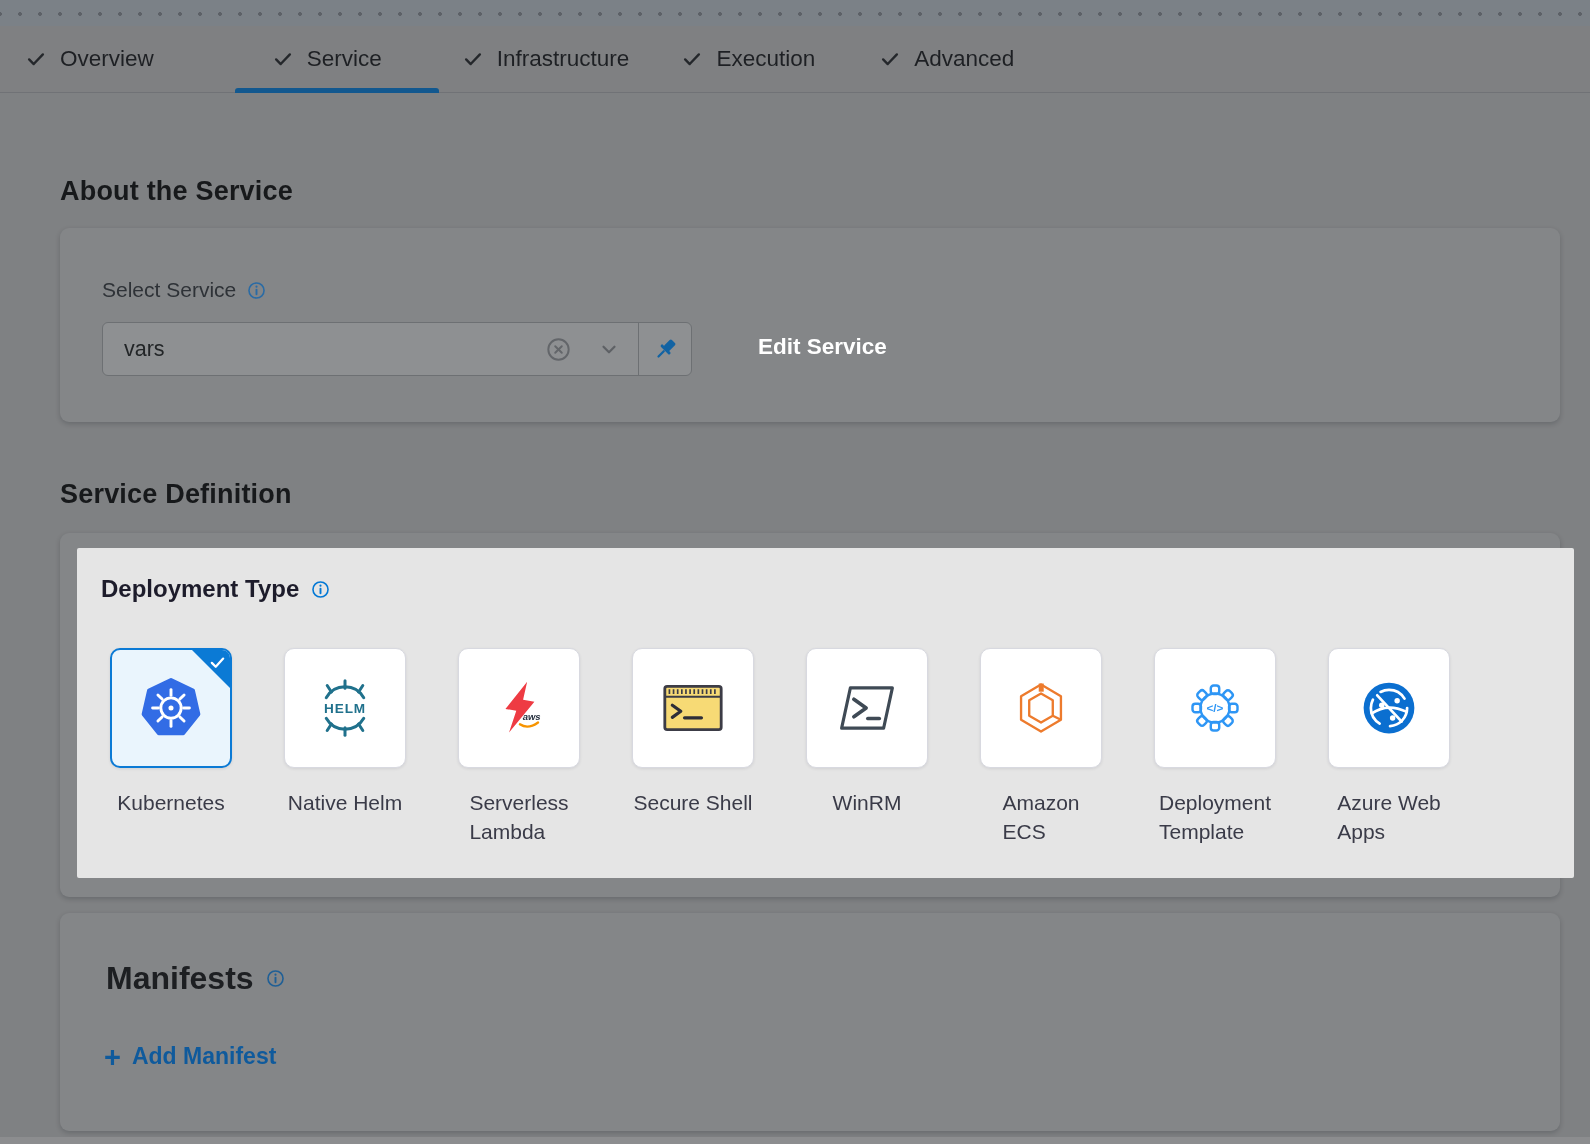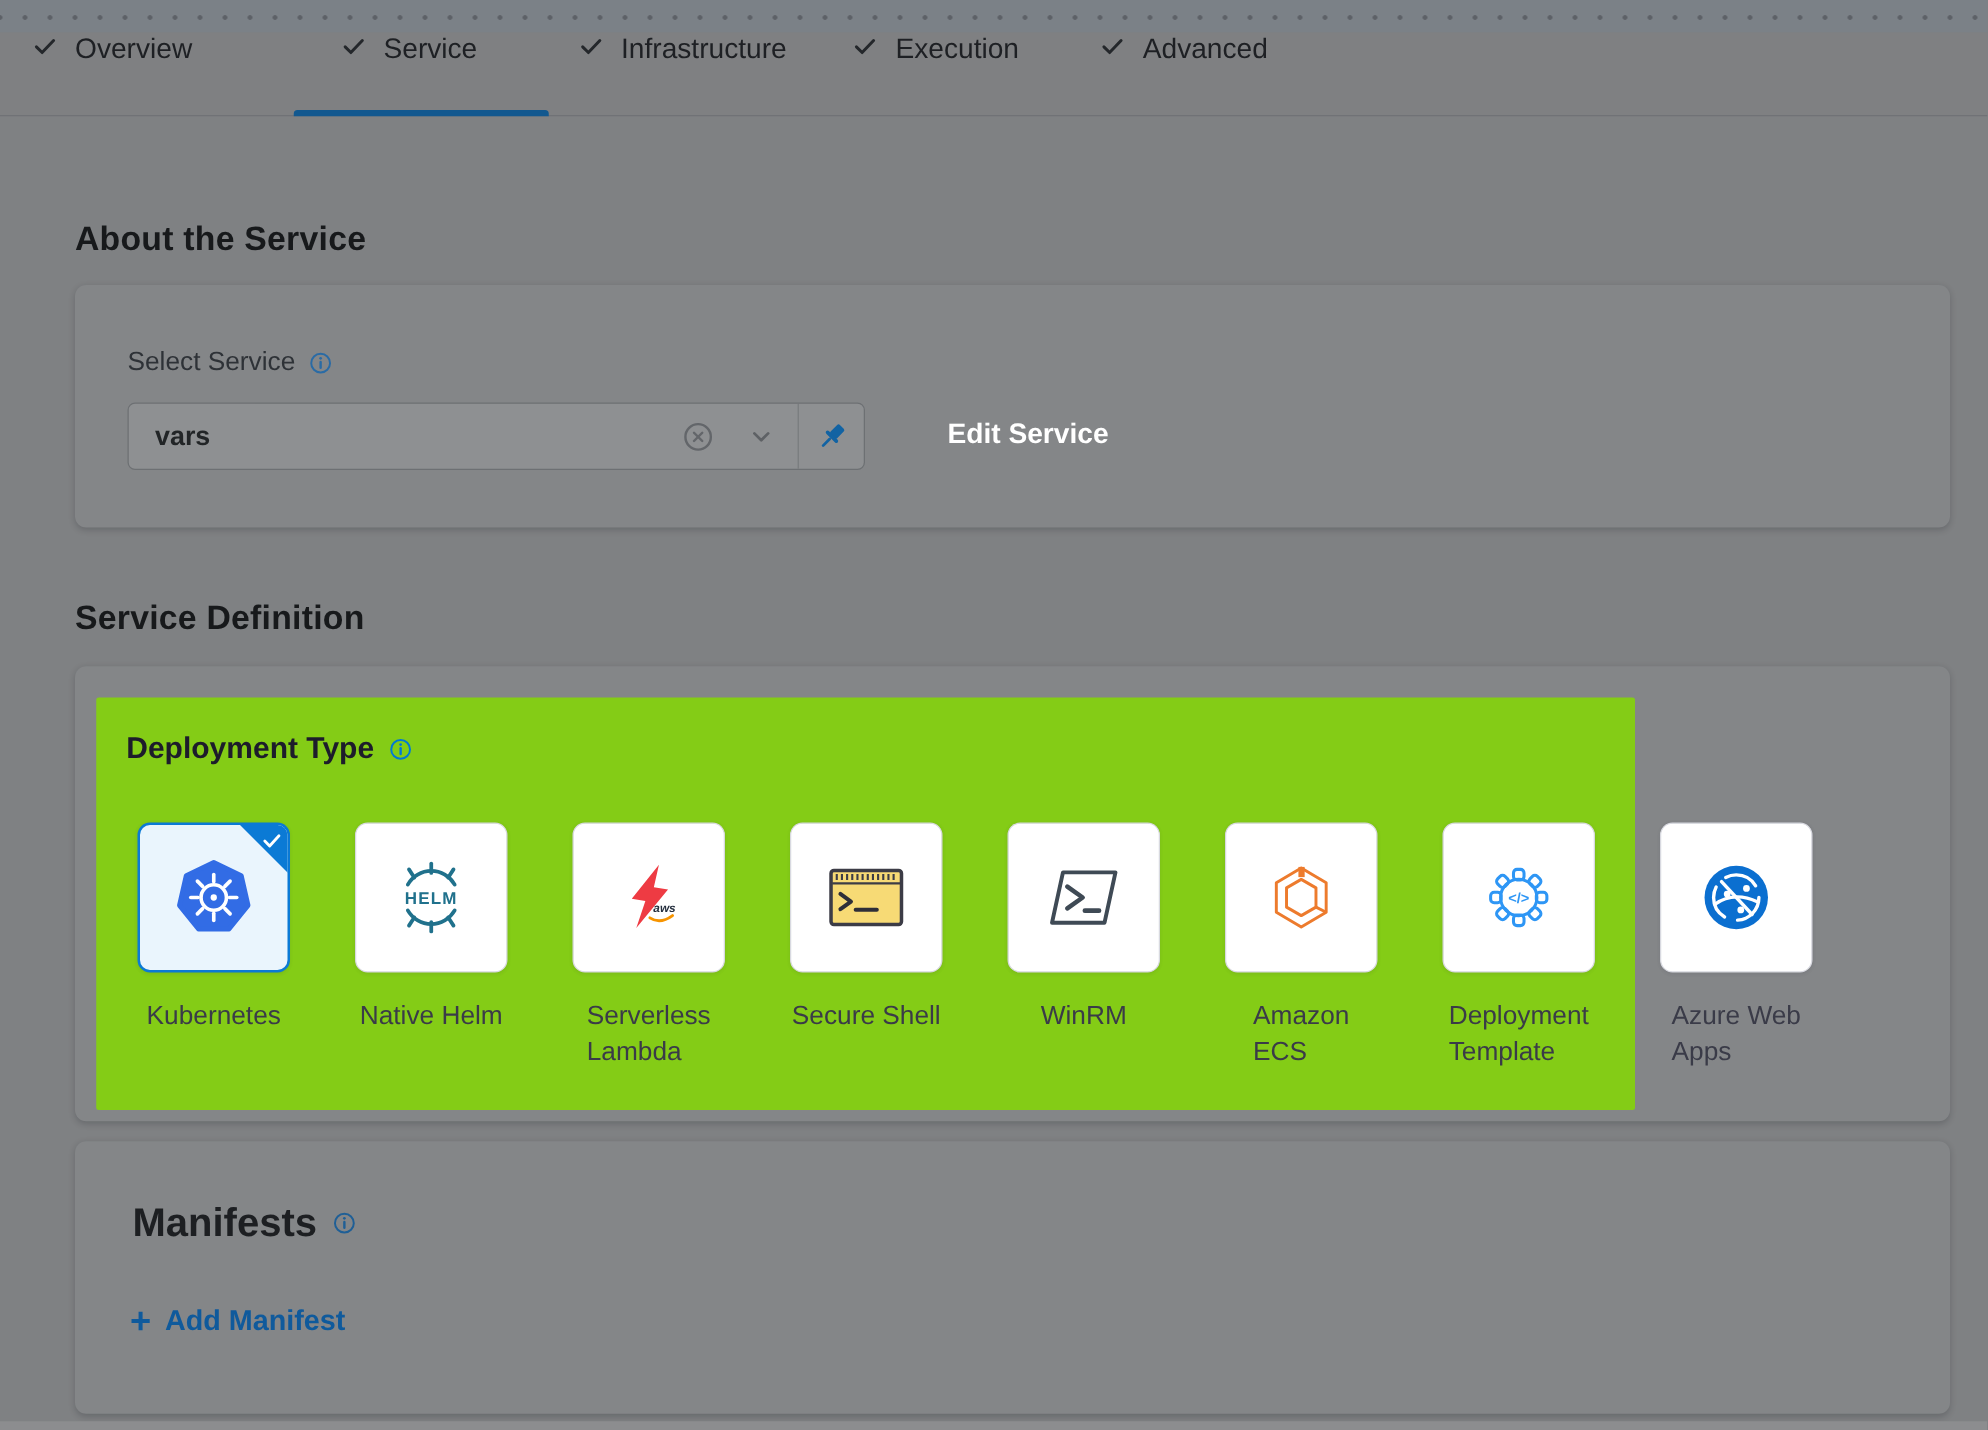--- a/index.html
+++ b/index.html
@@ -15,21 +15,21 @@
     background-image:radial-gradient(circle, #5d6167 1.6px, transparent 2.2px);
     background-size:20px 20px;background-position:10px 4px;
   }
   
   .tabbar{
     position:absolute;top:26px;left:0;width:100%;height:67px;
     background:#7f8082;border-bottom:1px solid #707276;
     display:flex;align-items:stretch;padding-left:25px;box-sizing:border-box;
   }
   .tab{
-    position:relative;display:flex;gap:13px;
+    position:relative;display:flex;align-items:center;gap:13px;
     font-size:22.5px;font-weight:500;color:#1e2024;cursor:pointer;
   }
   .tab:nth-child(1){margin-right:118px}
   .tab:nth-child(2){margin-right:80px}
   .tab:nth-child(3){margin-right:52px}
   .tab:nth-child(4){margin-right:64px}
   .tab.active::after{
     content:"";position:absolute;left:-37px;right:-57px;bottom:-1px;height:5px;
     background:#12588f;border-radius:3px 3px 0 0;
   }
@@ -48,30 +48,30 @@
   #card-manifests{top:913px;height:218px}
   .field-label{
     position:absolute;left:42px;top:50px;display:flex;align-items:center;gap:10px;
     font-size:21px;font-weight:400;color:#2e3237;
   }
   .input-group{
     position:absolute;left:42px;top:94px;width:590px;height:54px;display:flex;
     background:#8e9092;border:1px solid #6d7073;border-radius:6px;box-sizing:border-box;
   }
   .input-main{flex:1;display:flex;align-items:center;padding:0 18px 0 21px;gap:24px;min-width:0;}
-  .input-value{flex:1;font-size:21.5px;color:#222527;font-weight:bold;}
+  .input-value{flex:1;font-size:21.5px;color:#222527;}
   .icon-btn{display:flex;align-items:center;cursor:pointer;flex:none;}
   .pin-btn{
     width:52px;border-left:1px solid #6d7073;display:flex;align-items:center;
     justify-content:center;cursor:pointer;border-radius:0 6px 6px 0;
   }
   .edit-link{position:absolute;left:698px;top:106px;font-size:22.5px;font-weight:700;color:#ffffff;cursor:pointer;}
   
   .spotlight{
-    position:absolute;left:17px;top:25px;width:1231px;height:330px;background:#84cc16;border-radius:2px;
+    position:absolute;left:17px;top:15px;width:1497px;height:330px;background:#e5e5e5;border-radius:2px;
   }
   .dt-heading{
     position:absolute;left:24px;top:27px;display:flex;align-items:center;gap:11px;
     font-size:24px;font-weight:700;color:#1d1c2b;
   }
   .tiles{position:absolute;left:7px;top:100px;display:flex;}
   .tile-col{width:174px;display:flex;flex-direction:column;align-items:center;}
   .tile{
     width:122px;height:120px;background:#fff;border:1px solid #d8d9e0;border-radius:10px;
     box-shadow:0 1px 3px rgba(40,41,61,.10);display:flex;align-items:center;justify-content:center;

